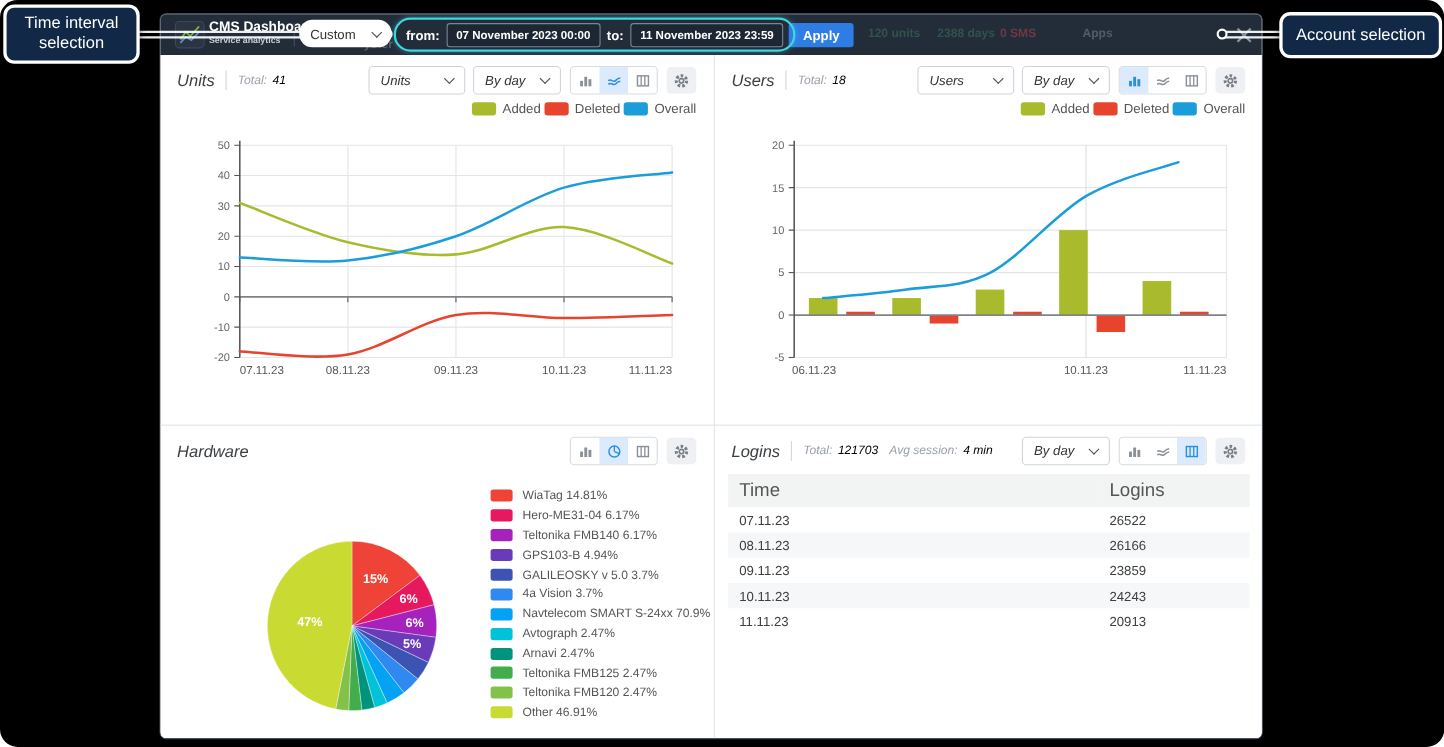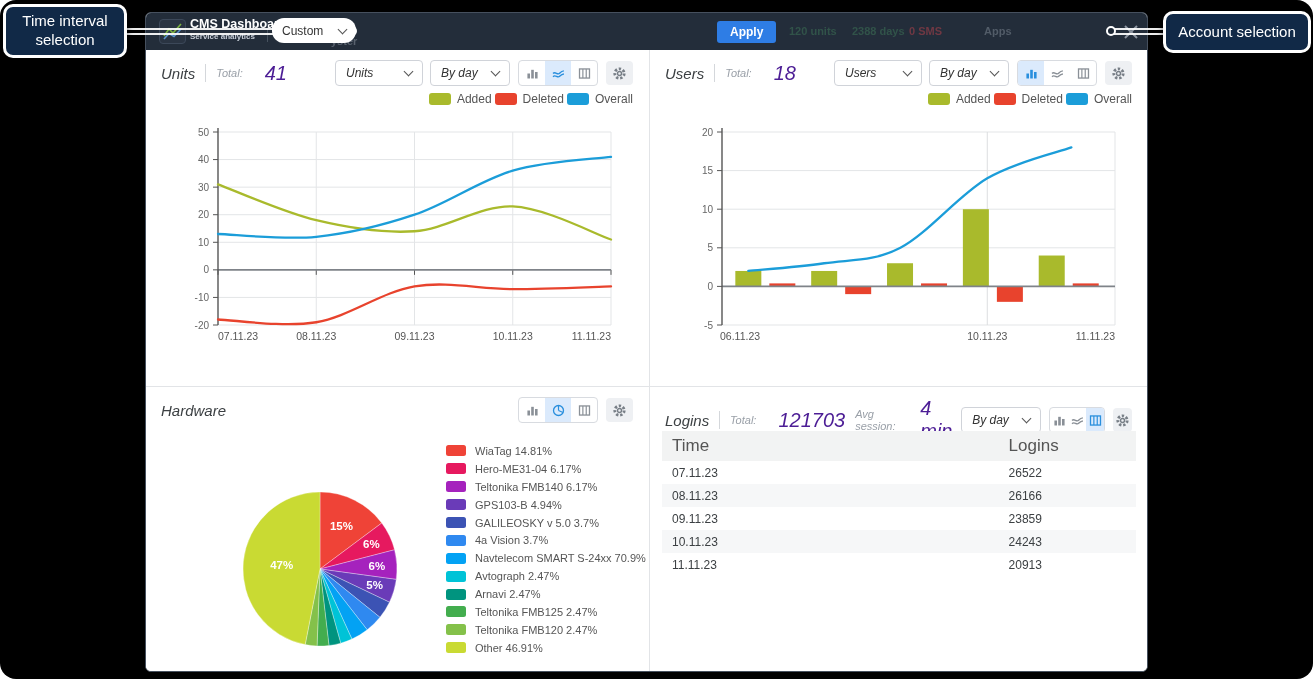--- a/index.html
+++ b/index.html
@@ -56,21 +56,21 @@
   .panel{position:absolute;box-sizing:border-box;}
   .panel-units{left:0;top:0;width:503px;height:336px;}
   .panel-users{left:504px;top:0;width:498px;height:336px;}
   .panel-hardware{left:0;top:337px;width:503px;height:286px;}
   .panel-logins{left:504px;top:337px;width:498px;height:286px;}
 
   .p-header{position:absolute;left:15px;right:16px;top:10px;display:flex;align-items:center;font-style:italic;}
   .p-title{font-size:15px;font-weight:500;color:#3c4043;}
   .p-sep{width:1px;height:18px;background:#d4d7db;margin:0 10px;}
   .p-mini{font-size:11px;color:#9aa0a8;}
-  .p-val{font-size:20px;color:#4c1d95;margin-left:22px;}
+  .p-val{font-size:11px;color:#000000;margin-left:5px;}
   .p-mini2{margin-left:10px;}
   .flex-sp{flex:1;}
   .sel-pill{position:relative;height:26px;border:1px solid #d0d3d9;border-radius:4px;padding:0 10px;margin-left:7px;}
   .sel-pill span{white-space:nowrap;}
   .views{display:flex;border:1px solid #d8dbe0;border-radius:4px;height:24px;margin-left:8px;overflow:hidden;}
   .view-cell{width:26px;height:24px;display:flex;align-items:center;justify-content:center;color:#8a9097;cursor:pointer;}
   .view-cell.active{background:#dbeafc;color:#2a8fdd;}
   .gearbtn{width:27px;height:24px;background:#eef0f3;border-radius:4px;margin-left:8px;display:flex;
            align-items:center;justify-content:center;color:#787f87;cursor:pointer;}
   .legend{position:absolute;top:42px;right:16px;display:flex;gap:3px;align-items:center;}
@@ -111,20 +111,26 @@
       </div>
       <div class="tb-divider"></div>
 
       <span class="dim-fragment">yster</span>
 
       <div class="select custom-select">
         <span>Custom</span>
         <span class="chev"></span>
       </div>
 
+      <div class="hl hl-fromto">
+        <span class="tb-label">from:</span>
+        <div class="date-field">07 November 2023 00:00</div>
+        <span class="tb-label">to:</span>
+        <div class="date-field">11 November 2023 23:59</div>
+      </div>
 
       <button class="apply">Apply</button>
 
       <div id="dim-stats">
           <span class="dim-stat" style="left: 643px; color: rgb(49, 83, 73);">120 units</span>
           <span class="dim-stat" style="left: 706px; color: rgb(49, 83, 73);">2388 days</span>
           <span class="dim-stat" style="left: 763px; color: rgb(112, 56, 67);">0 SMS</span>
           <span class="dim-stat" style="left: 798px; color: rgb(82, 92, 104); margin-left: 40px;">Apps</span>
         </div>
 

